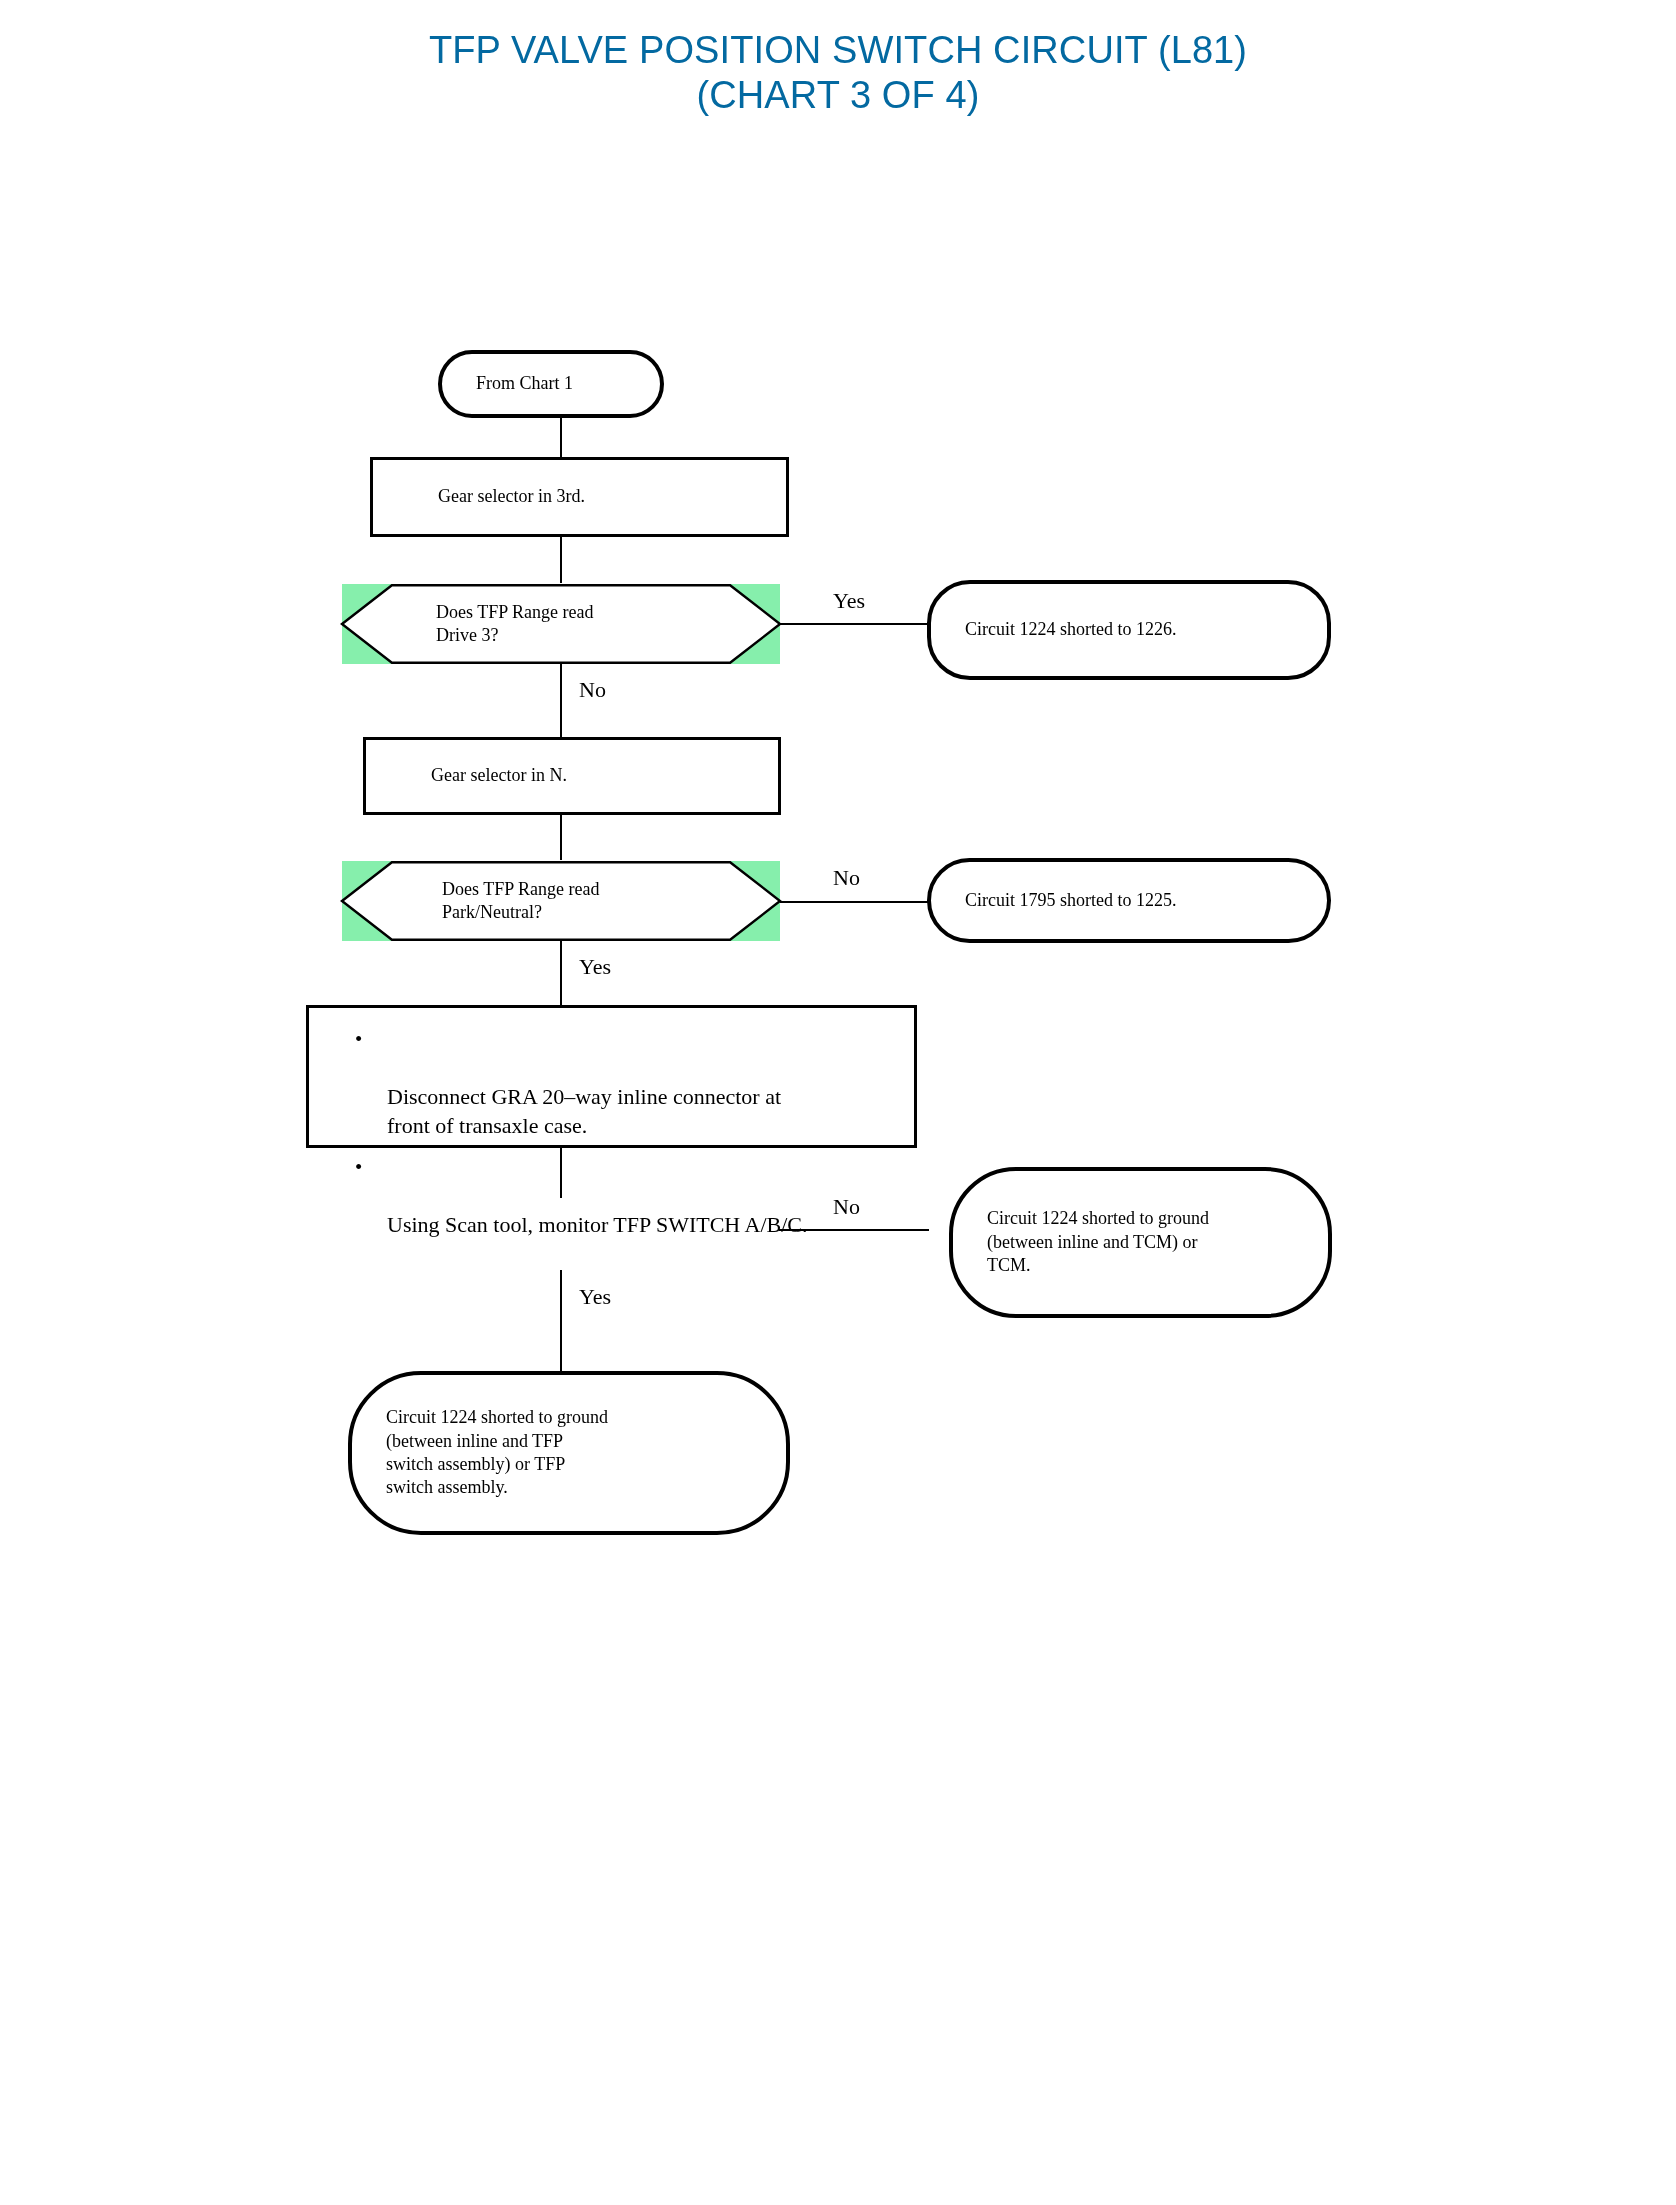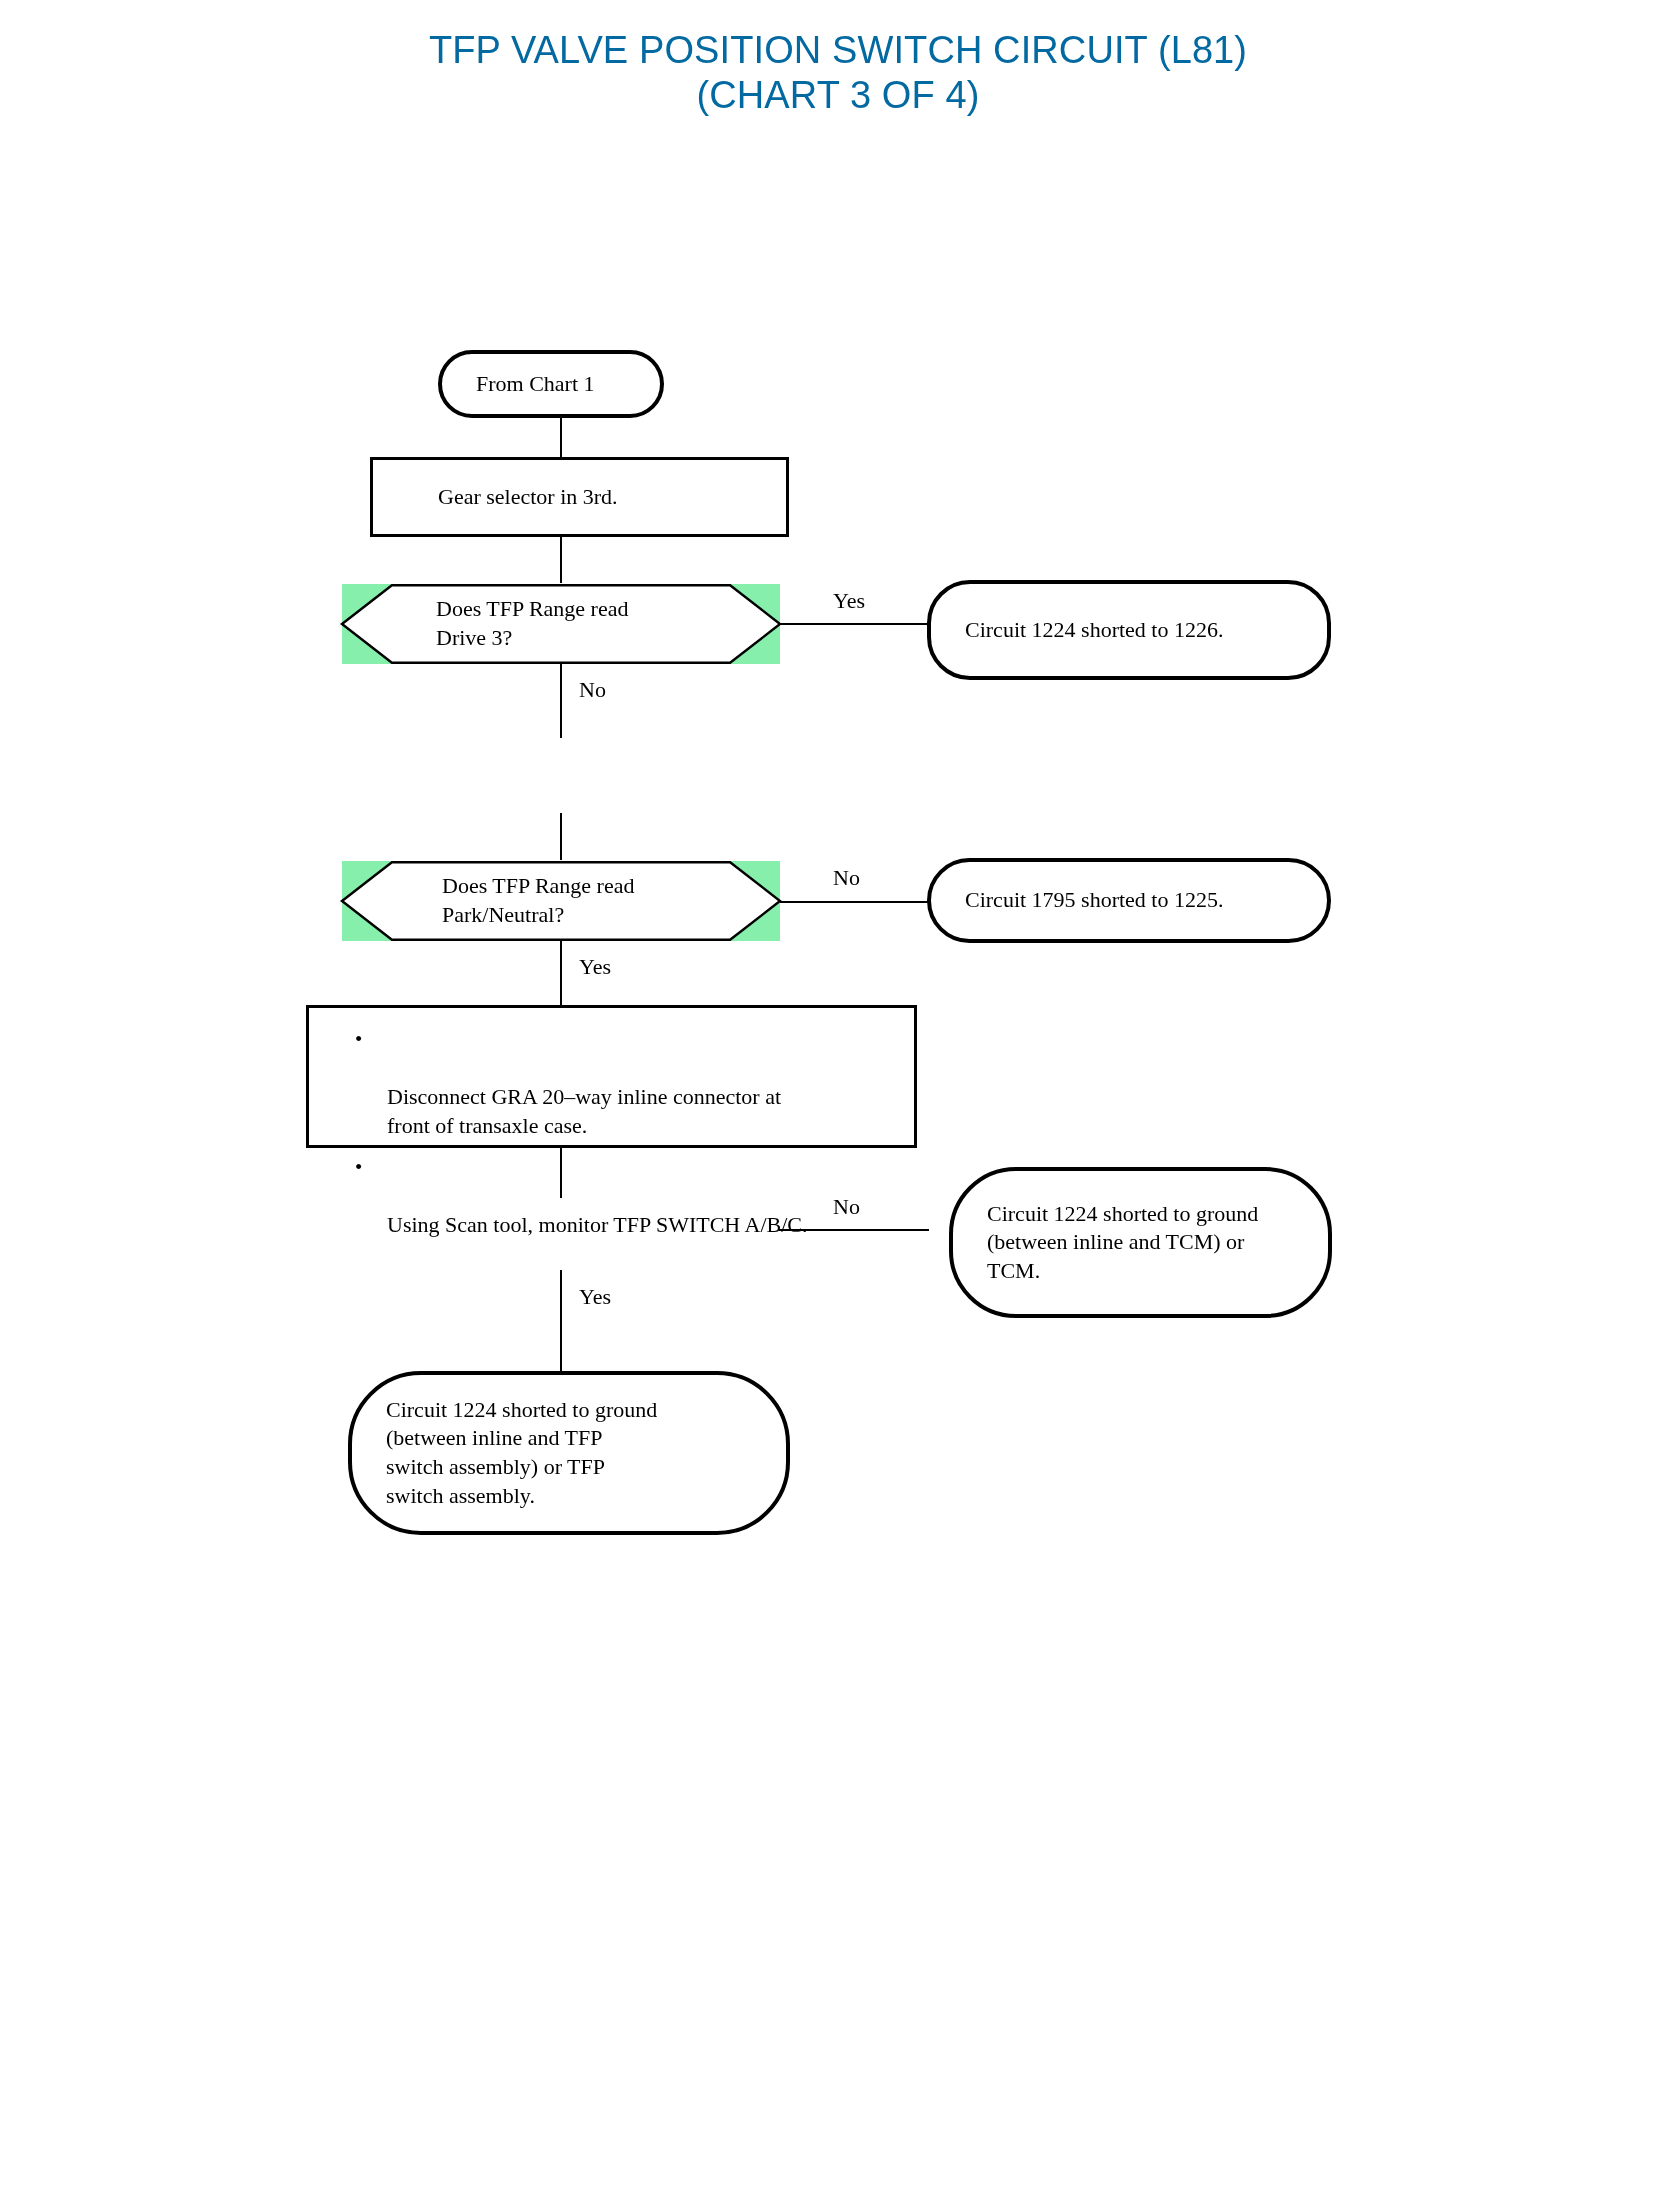--- a/index.html
+++ b/index.html
@@ -36,21 +36,21 @@
   .node {
     position: absolute;
     box-sizing: border-box;
     color: #000000;
     display: flex;
     align-items: center;
   }
   .node .txt {
     display: block;
     white-space: pre-line;
-    font-size: 22px;
+    font-size: 18px;
     line-height: 1.30;
   }
 
   
   .process {
     border: 3px solid #000000;
     background: #ffffff;
   }
   .process .txt { padding-left: 57px; margin-left: 8px; }
 
@@ -174,20 +174,23 @@
       <polygon points="0,66 82,2 638,2 720,66 638,130 82,130" fill="#ffffff" stroke="#000000" stroke-width="4"></polygon>
     </svg>
     <span class="txt" style="padding-left:94px;">Does TFP Range read
 Drive 3?</span>
   </div>
 
   <div class="node terminator" style="left:927px; top:580px; width:404px; height:100px; border-radius:43px;">
     <span class="txt">Circuit 1224 shorted to 1226.</span>
   </div>
 
+  <div class="node process" style="left:363px; top:737px; width:418px; height:78px;">
+    <span class="txt">Gear selector in N.</span>
+  </div>
 
   <div class="node decision" style="left:342px; top:861px; width:438px; height:80px;">
     <svg viewBox="0 0 720 132" preserveAspectRatio="none">
       <polygon points="0,66 82,2 638,2 720,66 638,130 82,130" fill="#ffffff" stroke="#000000" stroke-width="4"></polygon>
     </svg>
     <span class="txt" style="padding-left:100px;">Does TFP Range read
 Park/Neutral?</span>
   </div>
 
   <div class="node terminator" style="left:927px; top:858px; width:404px; height:85px; border-radius:43px;">

